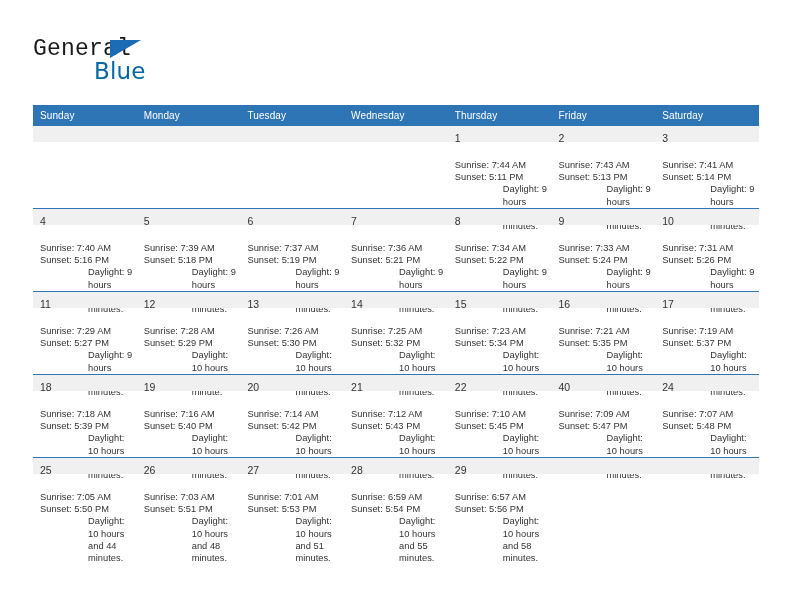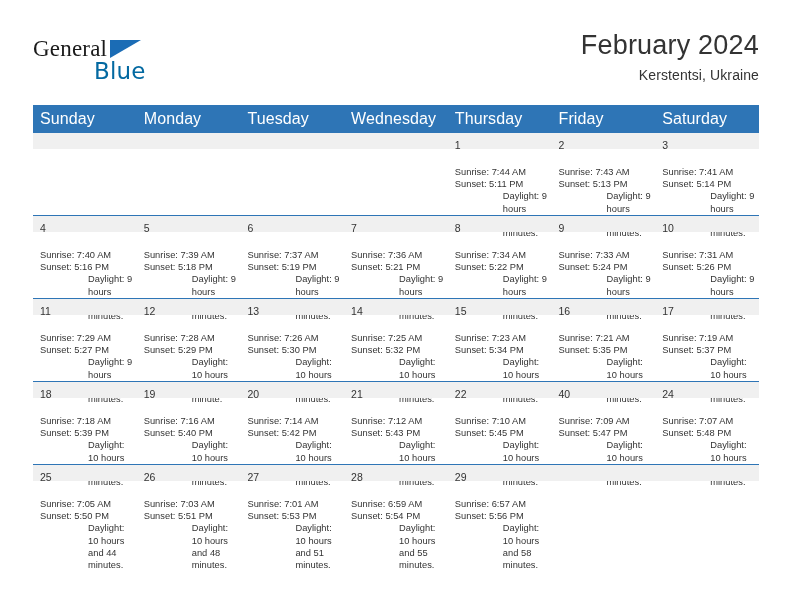--- a/index.html
+++ b/index.html
@@ -36,21 +36,21 @@
     width: 220px;
     height: 56px;
   }
   .brand-general {
     position: absolute;
     left: 0;
     top: 0;
     font-size: 23px;
     letter-spacing: 0.2px;
     color: #1a1a1a;
-    font-family: Liberation Serif, serif;
+    font-family: Liberation Mono, monospace;
     line-height: 26px;
   }
   .brand-triangle {
     position: absolute;
     left: 77px;
     top: 4px;
     width: 0;
     height: 0;
     border-left: 31px solid #1b6cb5;
     border-bottom: 18px solid transparent;
@@ -91,21 +91,21 @@
     position: absolute;
     left: 33px;
     top: 105px;
     width: 726px;
     border-collapse: collapse;
     table-layout: fixed;
   }
   .calendar th {
     background: #2e75b6;
     color: #ffffff;
-    font-size: 16px;
+    font-size: 10px;
     font-weight: normal;
     text-align: left;
     padding: 5px 0 5px 7px;
     height: 11px;
     letter-spacing: 0.1px;
   }
   .calendar td {
     vertical-align: top;
     padding: 0;
     height: 82px;
@@ -155,24 +155,20 @@
 <div class="page">
 
   <div class="header">
 
     <div class="brand">
       <span class="brand-general">General</span>
       <span class="brand-triangle"></span>
       <span class="brand-blue">Blue</span>
     </div>
 
-    <div class="title-block">
-      <div class="cal-title">February 2024</div>
-      <div class="cal-subtitle">Kerstentsi, Ukraine</div>
-    </div>
 
   </div>
 
   <table class="calendar">
     <colgroup>
       <col style="width:14.2857%">
         <col style="width:14.2857%">
         <col style="width:14.2857%">
       <col style="width:14.2857%">
         <col style="width:14.2857%">

